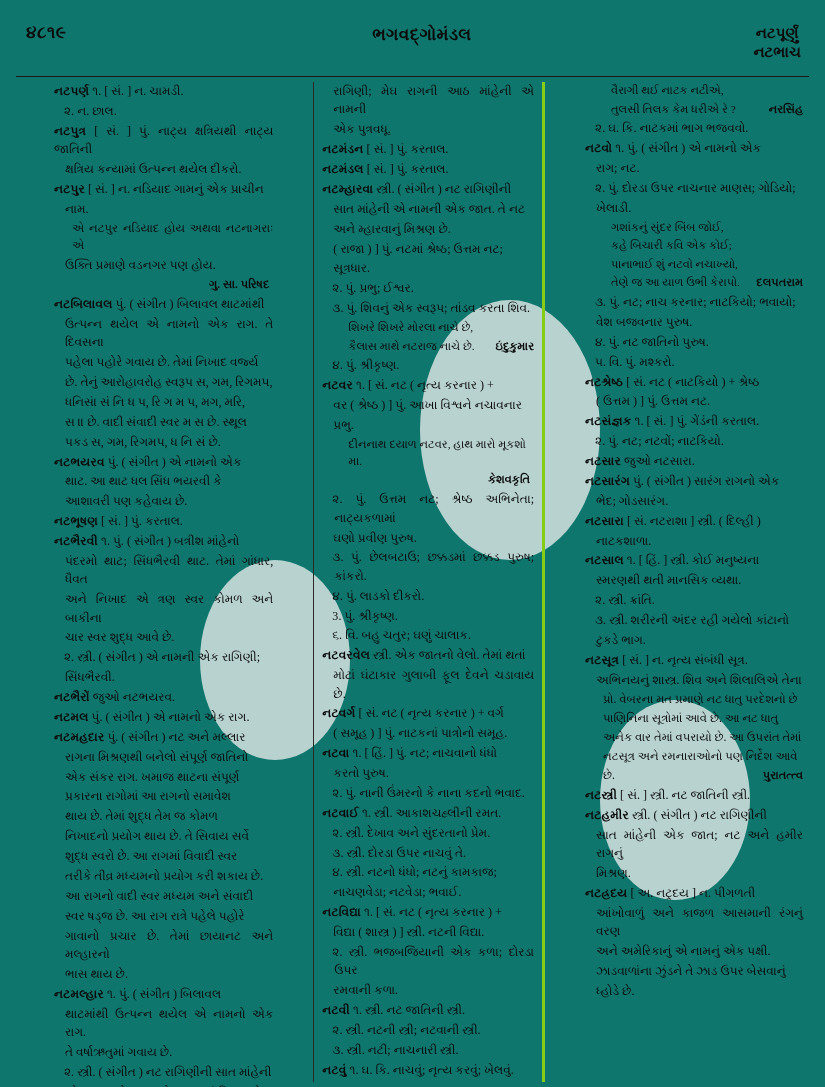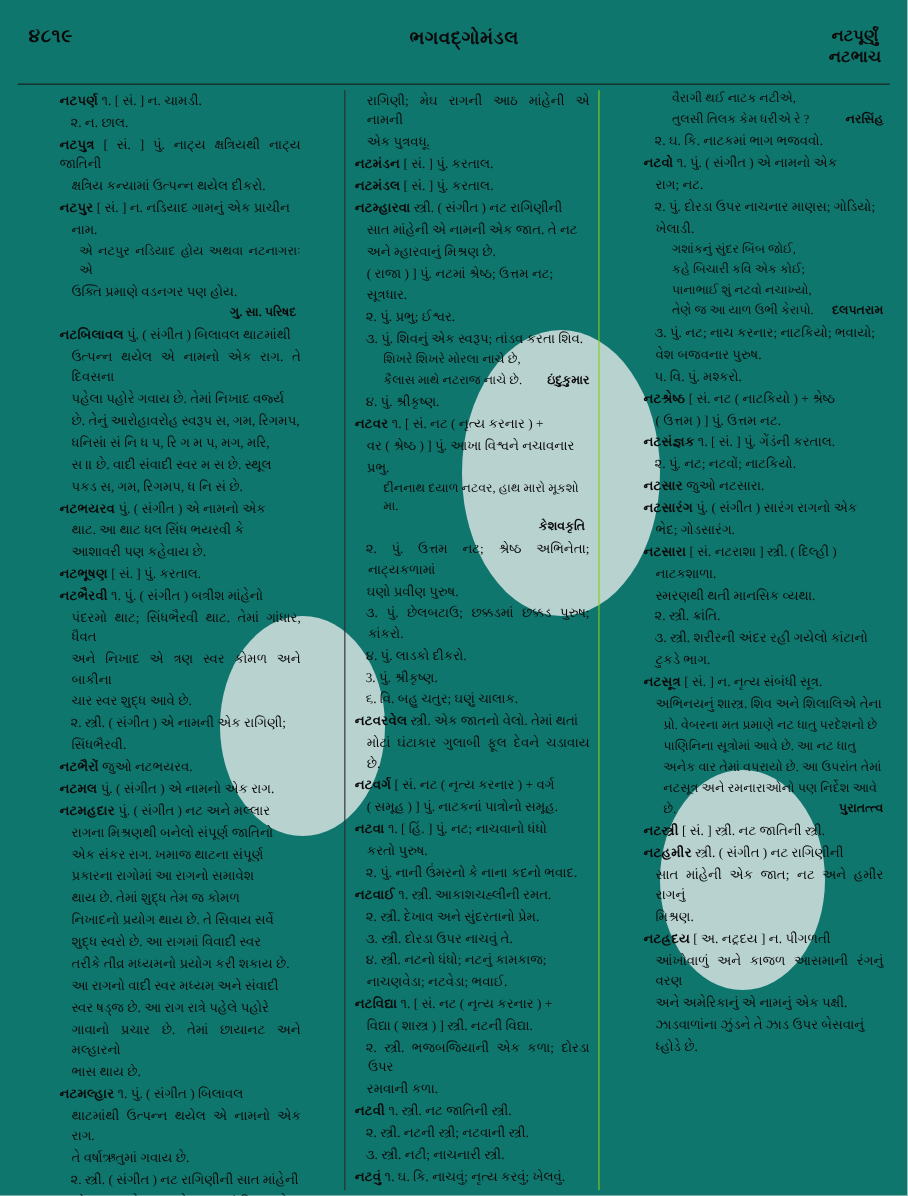--- a/index.html
+++ b/index.html
@@ -78,21 +78,21 @@
   }
   .col {
     position: relative;
     box-sizing: border-box;
     padding: 0 8px;
     font-size: 12.1px;
     line-height: 1.52;
     margin-left: 32px;
   }
   .col-1 { width: 33.6%; }
-  .col-2 { width: 33.0%; border-left: 1px solid #2a2a2a; border-right: 1px solid #84cc16; }
+  .col-2 { width: 33.0%; border-left: 1px solid #2a2a2a; border-right: 3px solid #84cc16; }
   .col-3 { width: 33.4%; }
 
   .entry { margin: 0 0 1.5px 0; text-indent: 0; }
   .entry + .entry { margin-top: 1.5px; }
   .hw {
     font-weight: bold;
     letter-spacing: .2px;
   }
   .sense {
     padding-left: 12px;
@@ -240,30 +240,32 @@
         <p class="entry jst"><b class="hw">નટવો</b><span> ૧. પું. ( સંગીત )  એ  નામનો  એક</span></p>
         <p class="entry cont jst"><span>રાગ; નટ.</span></p>
         <p class="entry sense jst"><span>૨. પું. દોરડા ઉપર નાચનાર માણસ; ગોડિયો;</span></p>
         <p class="entry cont jst"><span>ખેલાડી.</span></p>
         <p class="entry quote"><span>ગશાંકનું  સુંદર  બિંબ  જોઈ,</span></p>
         <p class="entry quote"><span>કહે બિચારી કવિ એક કોઈ;</span></p>
         <p class="entry quote"><span>પાનાભાઈ શું નટવો નચાખ્યો,</span></p>
         <p class="entry quote"><span>તેણે જ આ યાળ ઉભી કેરાપો.</span><span class="credit-inline">દલપતરામ</span></p>
         <p class="entry sense jst"><span>૩. પું. નટ; નાચ કરનાર; નાટકિયો; ભવાયો;</span></p>
         <p class="entry cont jst"><span>વેશ બજવનાર પુરુષ.</span></p>
+        <p class="entry sense jst"><span>૪. પું. નટ જાતિનો પુરુષ.</span></p>
         <p class="entry sense jst"><span>૫. વિ. પું. મશ્કરો.</span></p>
         <p class="entry jst"><b class="hw">નટશ્રેષ્ઠ</b><span> [ સં.  નટ ( નાટકિયો ) + શ્રેષ્ઠ</span></p>
         <p class="entry cont jst"><span>( ઉત્તમ ) ]  પું. ઉત્તમ  નટ.</span></p>
         <p class="entry jst"><b class="hw">નટસંજ્ઞક</b><span> ૧. [ સં. ] પું. ગેંડંની કરતાલ.</span></p>
         <p class="entry sense jst"><span>૨. પું. નટ; નટવોં; નાટકિયો.</span></p>
         <p class="entry jst"><b class="hw">નટસાર</b><span> જુઓ નટસારા.</span></p>
         <p class="entry jst"><b class="hw">નટસારંગ</b><span> પું. ( સંગીત ) સારંગ  રાગનો  એક</span></p>
         <p class="entry cont jst"><span>ભેદ; ગોડસારંગ.</span></p>
         <p class="entry jst"><b class="hw">નટસારા</b><span> [ સં.  નટરાશા ]  સ્ત્રી.  ( દિલ્હી )</span></p>
         <p class="entry cont jst"><span>નાટકશાળા.</span></p>
+        <p class="entry jst"><b class="hw">નટસાલ</b><span> ૧.  [ હિં. ]  સ્ત્રી.  કોઈ  મનુષ્યના</span></p>
         <p class="entry cont jst"><span>સ્મરણથી થતી માનસિક વ્યથા.</span></p>
         <p class="entry sense jst"><span>૨. સ્ત્રી. ક્રાંતિ.</span></p>
         <p class="entry sense jst"><span>૩. સ્ત્રી. શરીરની અંદર  રહી ગયેલો કાંટાનો</span></p>
         <p class="entry cont jst"><span>ટુકડે ભાગ.</span></p>
         <p class="entry jst"><b class="hw">નટસૂત્ર</b><span> [ સં. ]   ન.   નૃત્ય  સંબંધી  સૂત્ર.</span></p>
         <p class="entry cont jst"><span>અભિનયનું શાસ્ત્ર.  શિવ અને શિલાલિએ તેના</span></p>
         <p class="entry note jst"><span>પ્રો. વેબરના મત પ્રમાણે નટ ધાતુ પરદેશનો છે</span></p>
         <p class="entry note jst"><span>પાણિનિના સૂત્રોમાં આવે છે. આ નટ ધાતુ</span></p>
         <p class="entry note jst"><span>અનેક વાર તેમાં વપરાયો છે. આ ઉપરાંત તેમાં</span></p>
         <p class="entry note jst"><span>નટસૂત્ર અને રમનારાઓનો પણ નિર્દેશ આવે</span></p>

